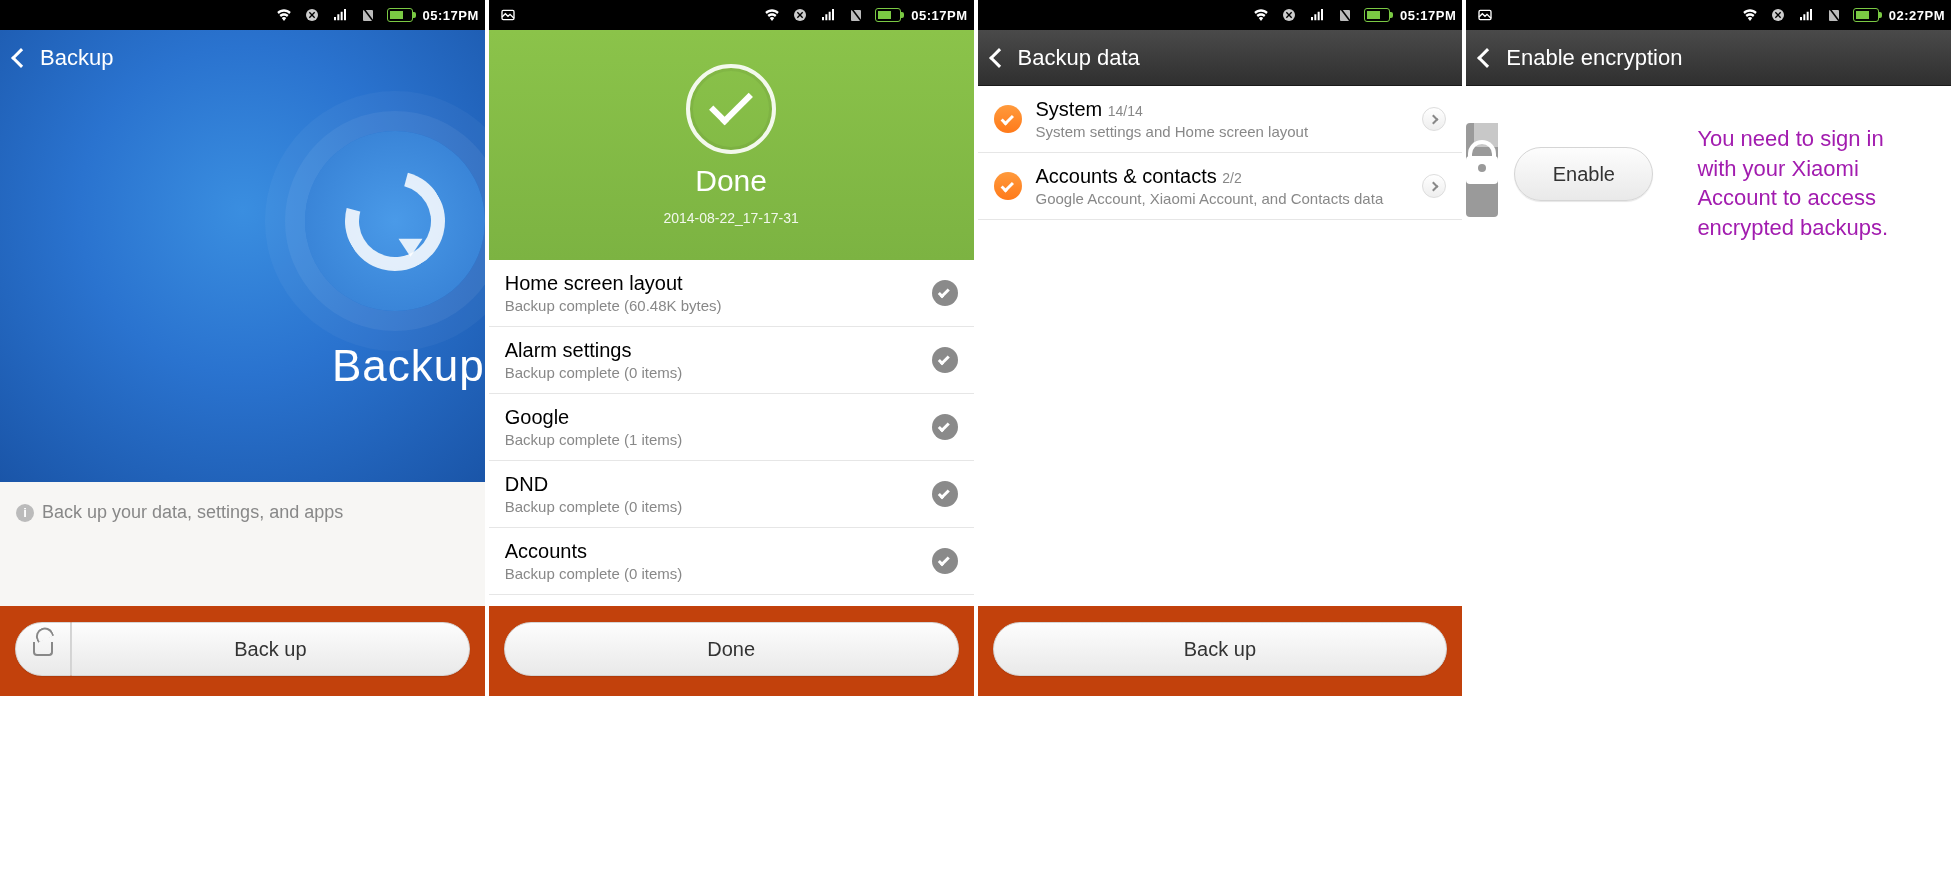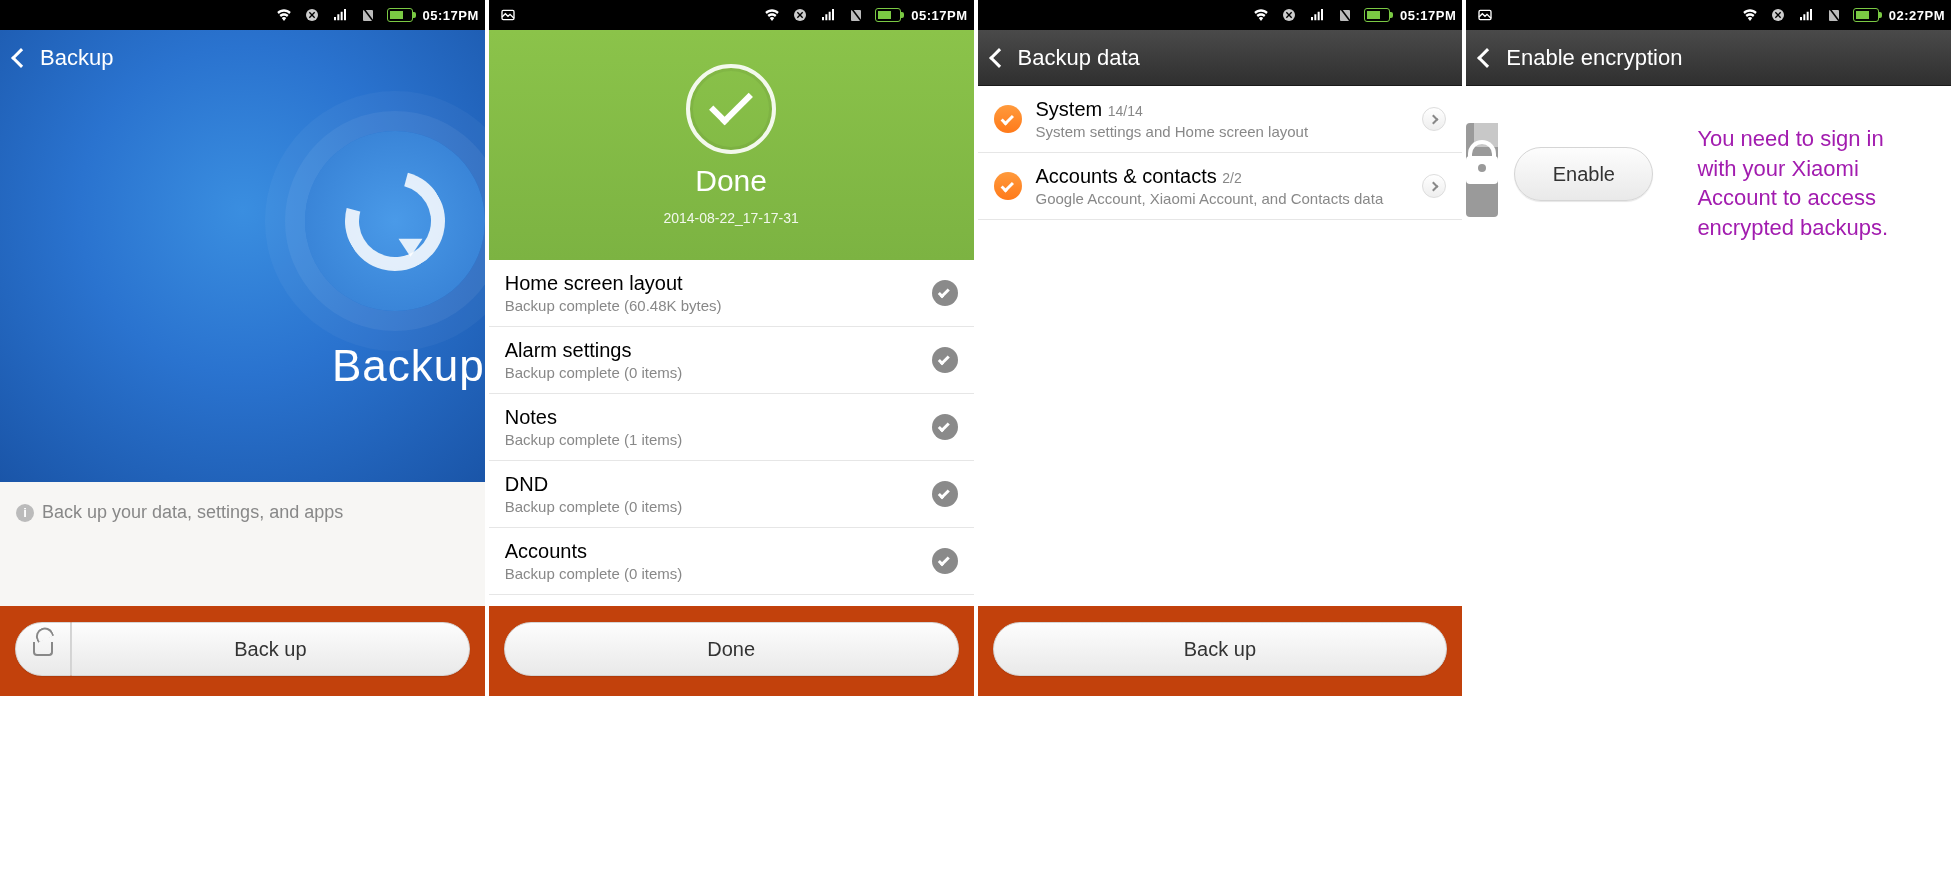--- a/index.html
+++ b/index.html
@@ -183,21 +183,21 @@
         <div class="txt">
           <div class="title">Alarm settings</div>
           <div class="sub">Backup complete (0  items)</div>
         </div>
         <div class="done-badge">
           <div class="ck"></div>
         </div>
       </div>
     <div class="row">
         <div class="txt">
-          <div class="title">Notes</div>
+          <div class="title">Google</div>
           <div class="sub">Backup complete (1  items)</div>
         </div>
         <div class="done-badge">
           <div class="ck"></div>
         </div>
       </div>
     <div class="row">
         <div class="txt">
           <div class="title">DND</div>
           <div class="sub">Backup complete (0  items)</div>

